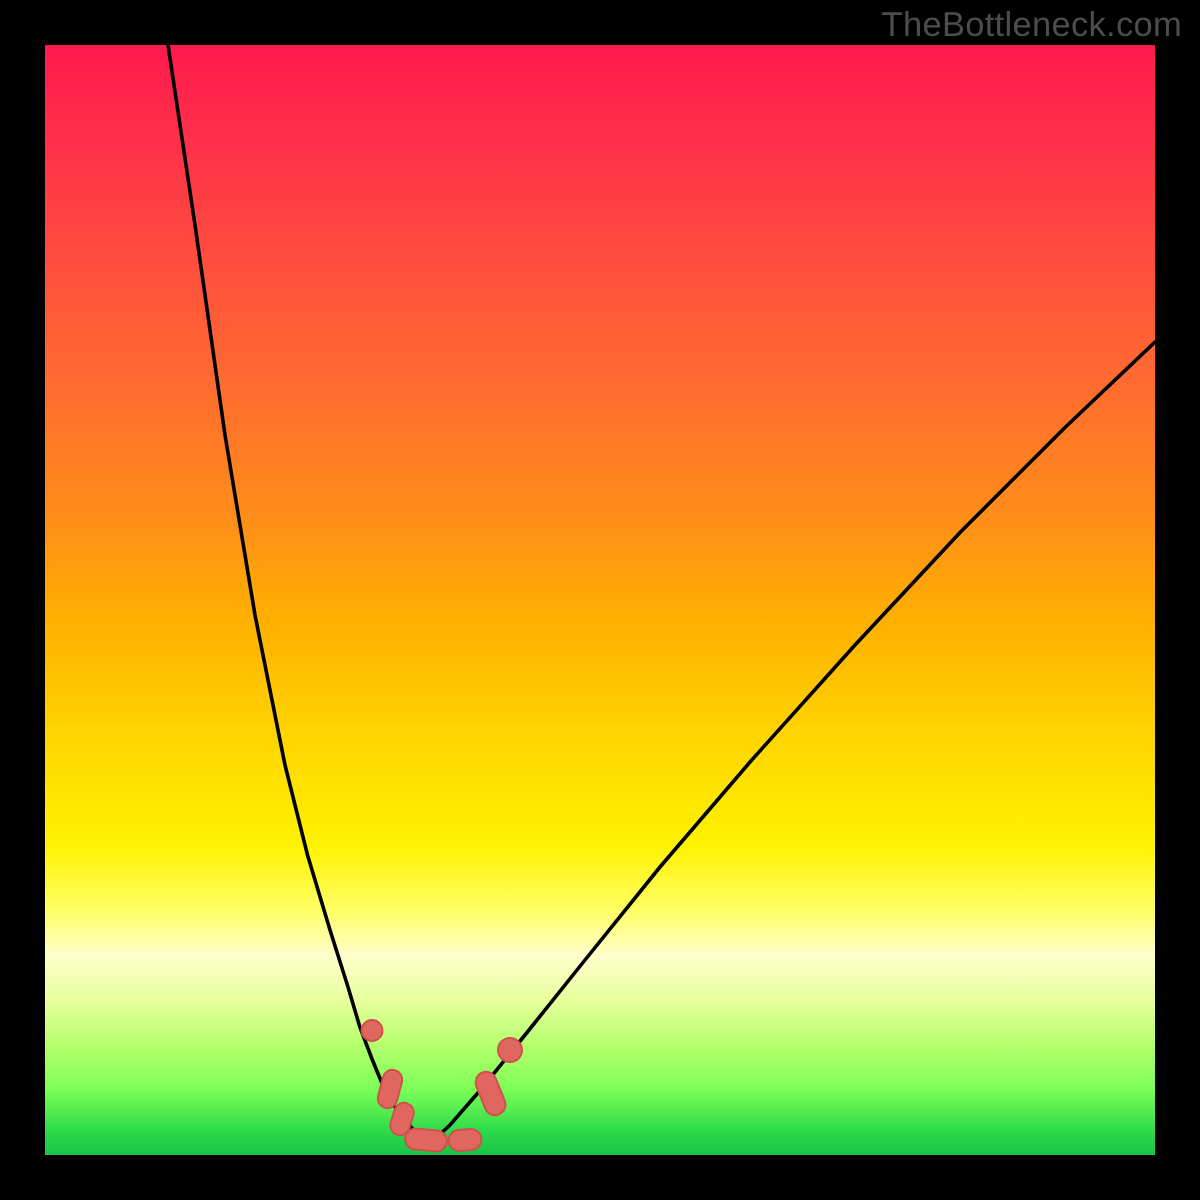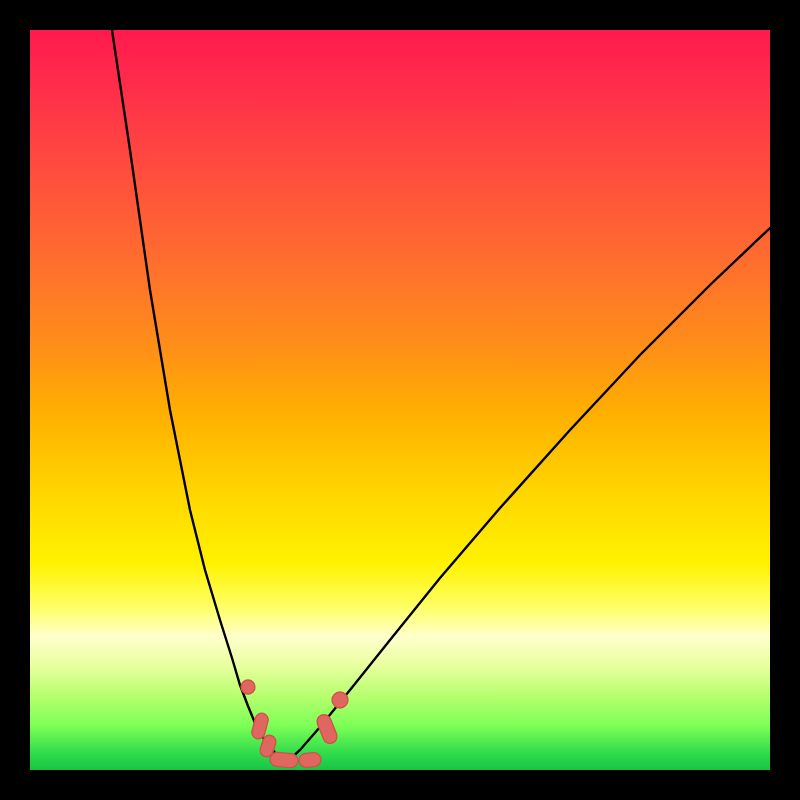--- a/index.html
+++ b/index.html
@@ -65,20 +65,21 @@
     font-size: 23px;
     font-weight: 400;
     letter-spacing: 0.2px;
   }
 </style>
 </head>
 <body>
 
 <div class="frame">
 
+  <div class="watermark">TheBottleneck.com</div>
 
   <div class="plot">
     <div class="gradient-bg"></div>
 
     <svg class="curve" viewBox="0 0 740 740" preserveAspectRatio="none">
       <path fill="none" stroke="#000" stroke-width="2.4" stroke-linecap="round" d="M82.0 0.0 L100.0 120.0 L120.0 260.0 L140.0 380.0 L160.0 480.0 L175.0 540.0 L190.0 590.0 L202.0 628.0 L210.0 655.0 L218.0 676.0 L225.0 693.0 L232.0 706.0 L240.0 717.0 L248.0 726.0 L256.0 733.0"></path>
       <path fill="none" stroke="#000" stroke-width="2.4" stroke-linecap="round" d="M256.0 733.0 L270.0 720.0 L290.0 697.0 L320.0 660.0 L360.0 610.0 L410.0 548.0 L470.0 478.0 L540.0 400.0 L610.0 325.0 L680.0 255.0 L740.0 198.0"></path>
       <g id="marker-group">
           <circle cx="218" cy="657" r="7" class="marker"></circle>
           <rect x="223.5" y="683" width="13" height="26" rx="6.5" ry="6.5" transform="rotate(15 230 696)" class="marker"></rect>

